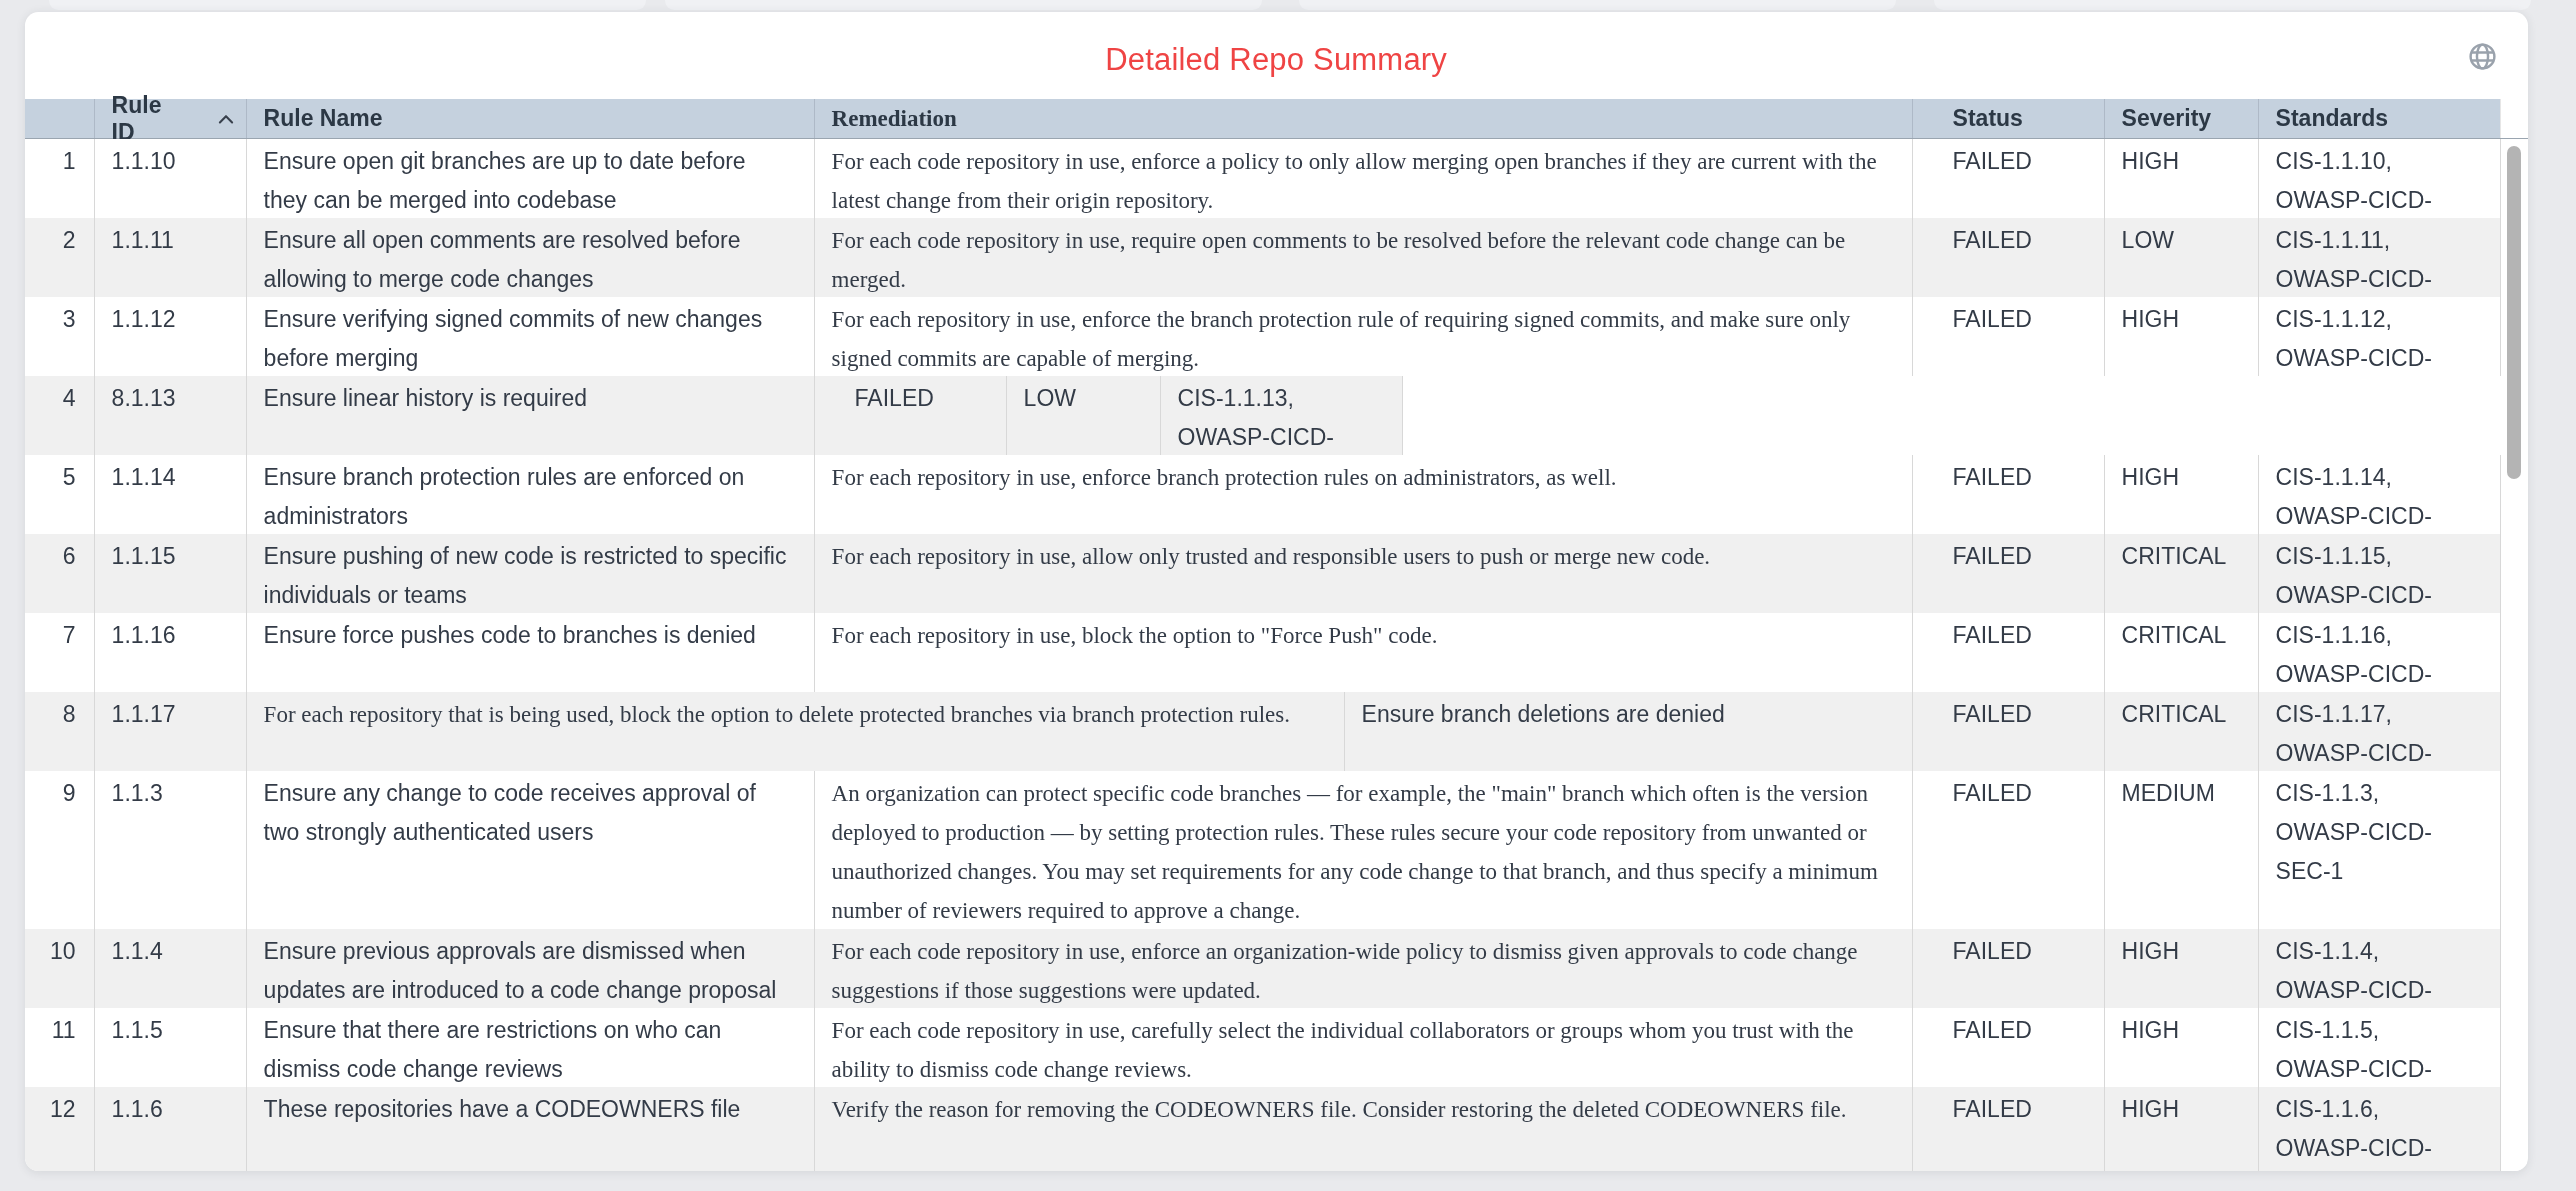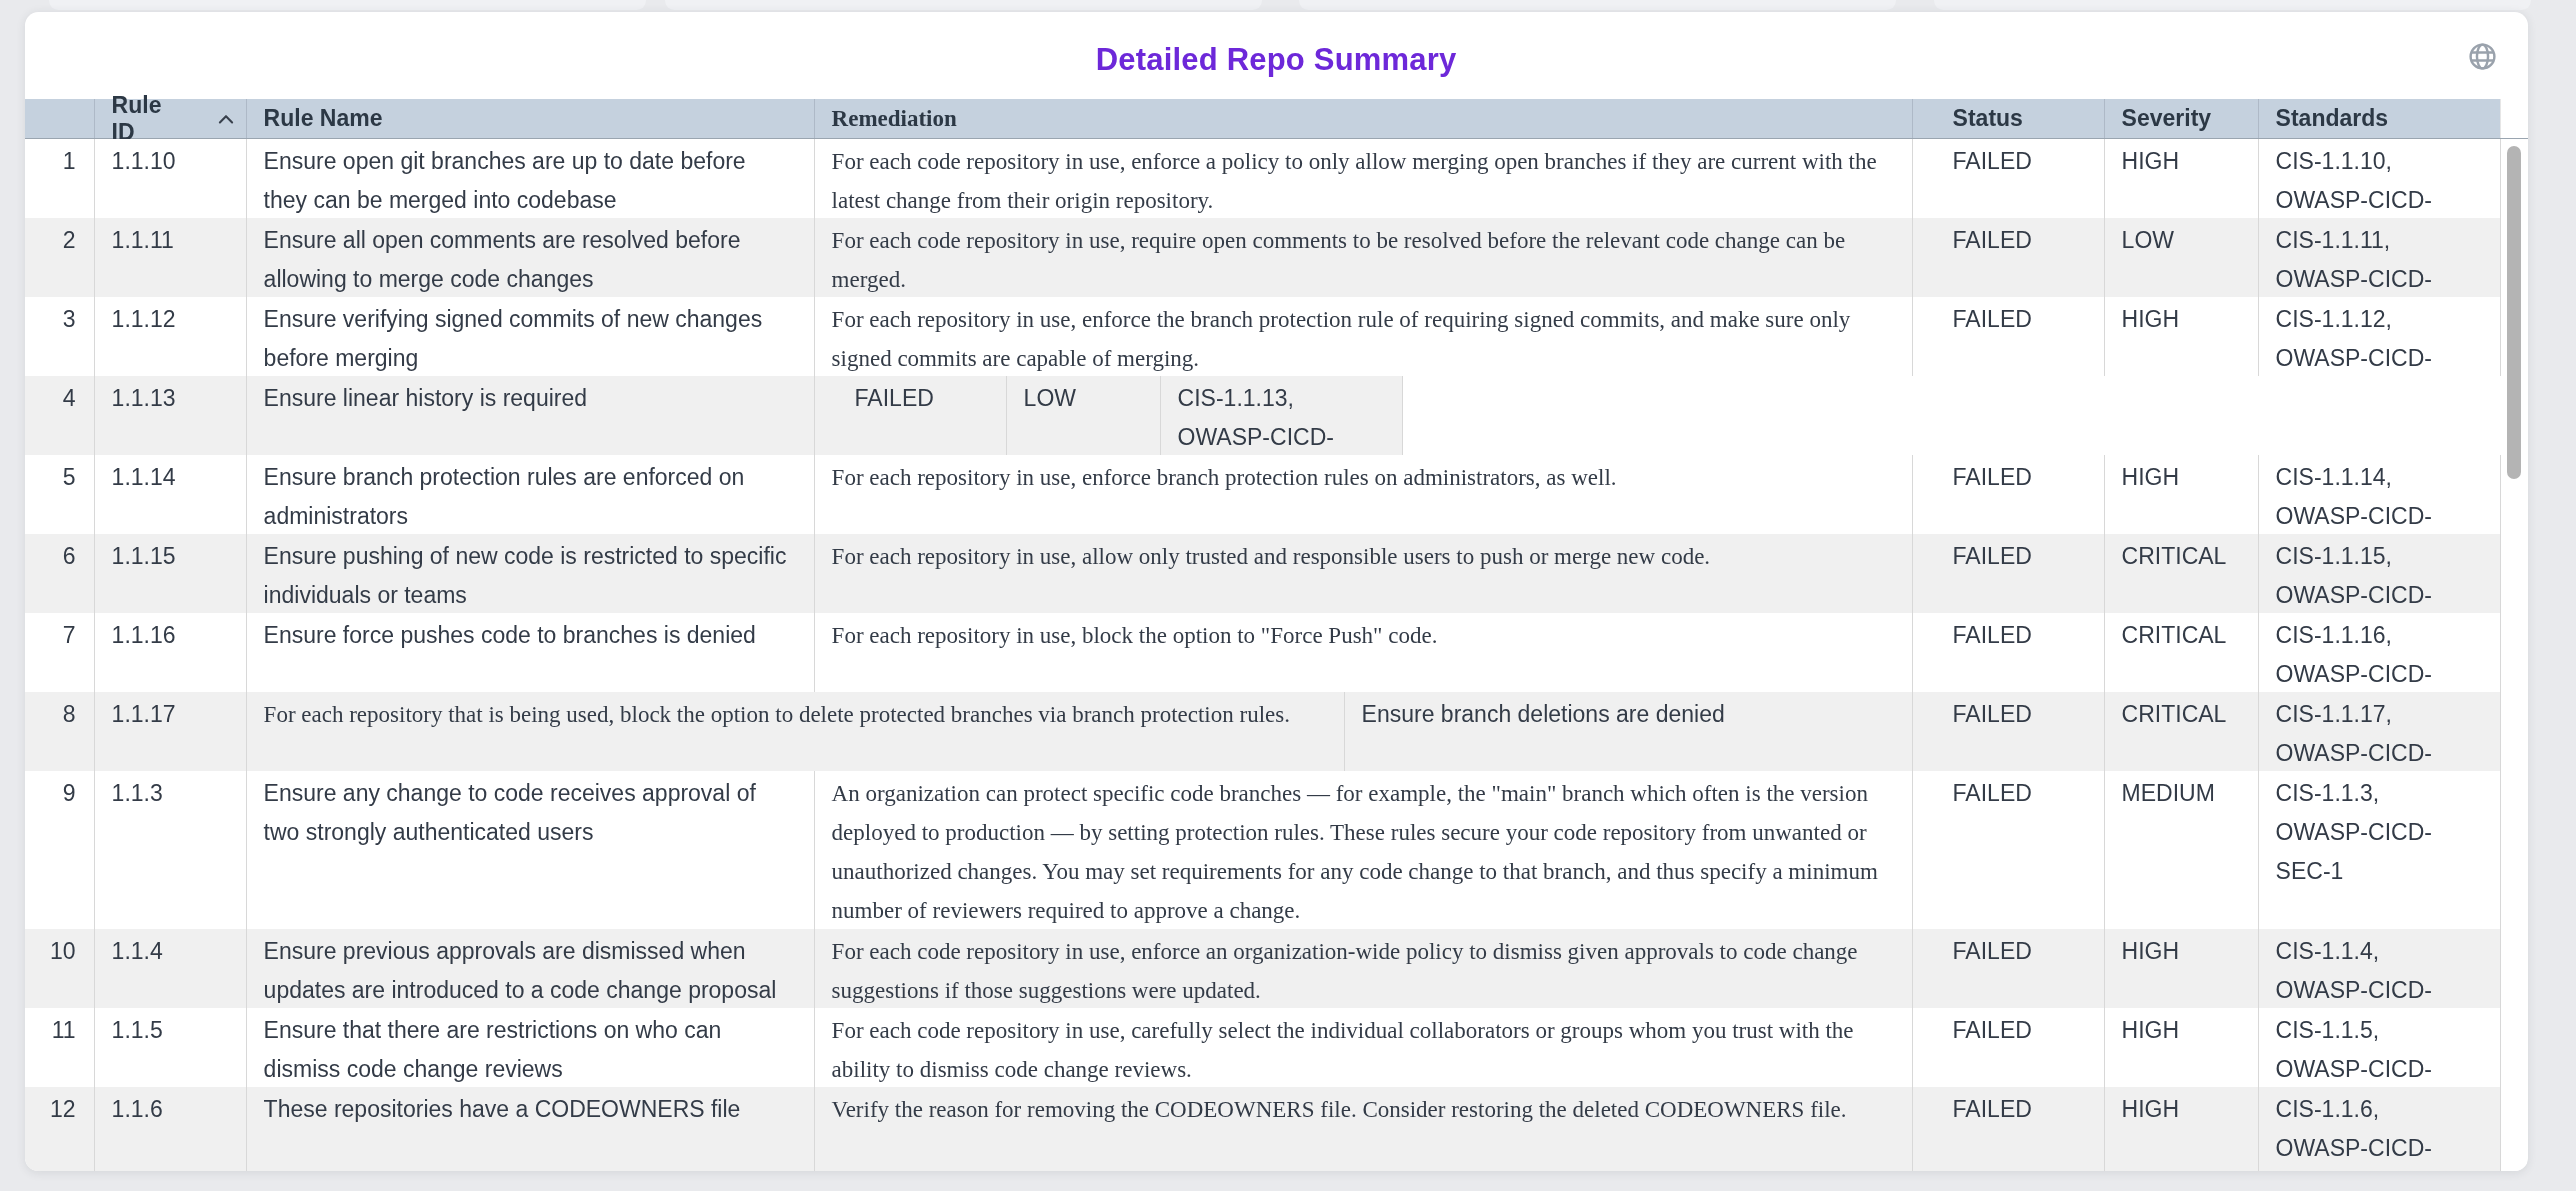--- a/index.html
+++ b/index.html
@@ -24,21 +24,21 @@
   .card {
     position: absolute; left: 24.6px; top: 12.3px;
     width: 2503px; height: 1159px;
     background: #ffffff; border-radius: 13.3px;
     box-shadow: 0 1.9px 9.5px rgba(40,50,60,0.10);
     overflow: hidden;
   }
   .card-title {
     position: absolute; left: 0; top: 30px; width: 100%;
     text-align: center;
-    font-size: 31px; font-weight: 700; color: #6d28d9;
+    font-size: 31px; font-weight: 400; color: #ef4444;
     letter-spacing: 0.2px;
   }
   .globe-btn {
     position: absolute; left: 2442px; top: 27.5px;
     width: 34px; height: 34px;
     background: none; border: none; cursor: pointer; padding: 0;
   }
   .globe-btn svg { width: 31px; height: 31px; display: block; }
 
   .table-area { position: absolute; left: 0; top: 87px; width: 2503px; }
@@ -154,21 +154,21 @@
     <div class="cell c-ruleid">1.1.12</div>
     <div class="cell c-rulename">Ensure verifying signed commits of new changes before merging</div>
     <div class="cell c-remed">For each repository in use, enforce the branch protection rule of requiring signed commits, and make sure only signed commits are capable of merging.</div>
     <div class="cell c-status">FAILED</div>
     <div class="cell c-severity">HIGH</div>
     <div class="cell c-standards">CIS-1.1.12, OWASP-CICD-SEC-1</div>
     <div class="cell gutter-cell"></div>
   </div>
         <div class="trow">
     <div class="cell c-num">4</div>
-    <div class="cell c-ruleid">1.1.13</div>
+    <div class="cell c-ruleid">8.1.13</div>
     <div class="cell c-rulename">Ensure linear history is required</div>
     <div class="cell c-status">FAILED</div>
     <div class="cell c-severity">LOW</div>
     <div class="cell c-standards">CIS-1.1.13, OWASP-CICD-SEC-1</div>
     <div class="cell gutter-cell"></div>
   </div>
         <div class="trow">
     <div class="cell c-num">5</div>
     <div class="cell c-ruleid">1.1.14</div>
     <div class="cell c-rulename">Ensure branch protection rules are enforced on administrators</div>

